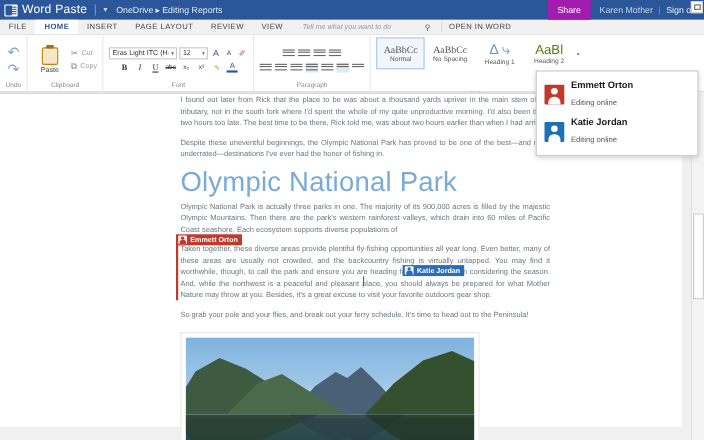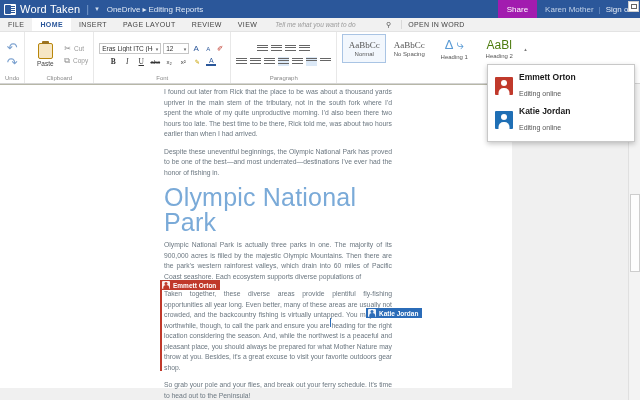--- a/index.html
+++ b/index.html
@@ -170,21 +170,21 @@
   }
   .pname { font-size: 8.5px; font-weight: bold; color: #1a1a1a; }
   .pstatus { font-size: 7px; color: #555; }
 
   
   .docarea {
     position: absolute; left: 0; top: 84px; right: 0; bottom: 0;
     background: #f0f0f0; overflow: hidden;
   }
   .page {
-    position: absolute; left: 0; top: 0; width: 512px; bottom: 12px;
+    position: absolute; left: 0; top: 0; width: 620px; bottom: 12px;
     background: #fff;
   }
   .doc-body { padding-left: 164px; padding-right: 120px; padding-top: 3px; }
   p.para {
     font-size: 6.8px; line-height: 10.5px; color: #6b7780;
     text-align: justify; margin-bottom: 7px;
     font-family: "Liberation Sans", sans-serif;
   }
   h1.doc-h1 {
     font-size: 25px; font-weight: 300; color: #7aaad8;
@@ -281,21 +281,21 @@
     display:flex; align-items:center; justify-content:center;
   }
   .corner-btn i { display:block; width:6px; height:5px; border:1px solid #666; }
   .page-topline { position:absolute; left:0; top:0; width:620px; height:1px; background:#b7b7a8;}
 </style>
 </head>
 <body>
 
 <div class="titlebar">
   <div class="wordlogo"></div>
-  <span class="app-name">Word Taken</span>
+  <span class="app-name">Word Paste</span>
   <span class="tb-sep">|</span>
   <span class="tb-caret">▾</span>
   <span class="breadcrumb">
     <span>OneDrive</span><span class="sep">▸</span><span>Editing Reports</span>
   </span>
   <div class="tb-right">
     <span class="share-btn">Share</span>
     <span class="tb-user">Karen Mother</span>
     <span class="tb-vsep">|</span>
     <span class="tb-signout">Sign out</span>

